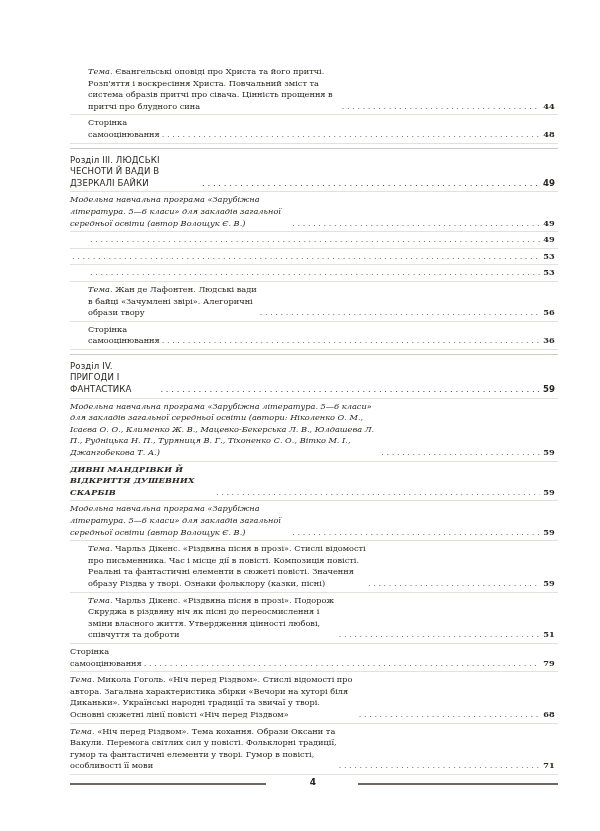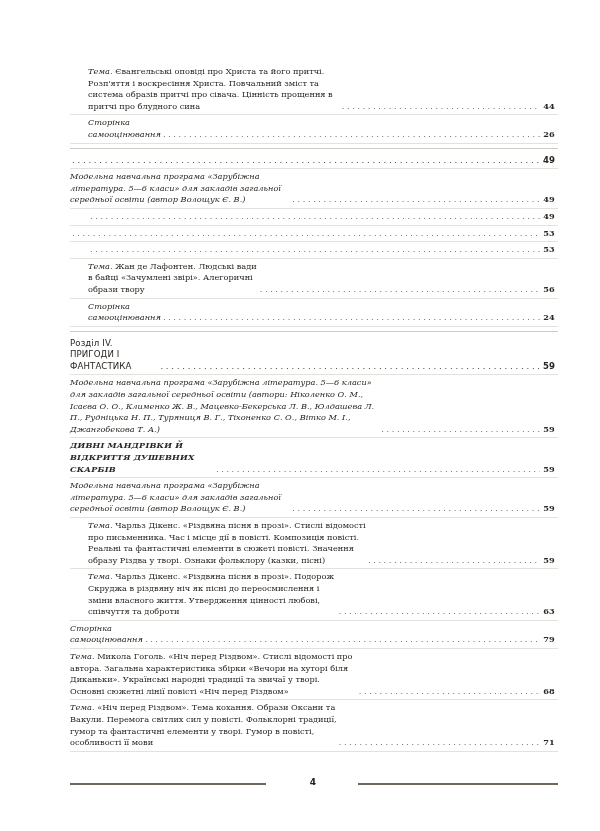--- a/index.html
+++ b/index.html
@@ -13,21 +13,21 @@
   .leader { flex: 1 1 auto; overflow: hidden; white-space: nowrap; letter-spacing: 2.2px; color: #3b3631; min-width: 10px; padding: 0 2px; }
   .leader::before { content: ". . . . . . . . . . . . . . . . . . . . . . . . . . . . . . . . . . . . . . . . . . . . . . . . . . . . . . . . . . . . . . . . . . . . . . . . . . . . . . . . . . . . . . . . . . . . . . . . . . . . . . . . . . . . . . . . . . . . . . . . . . . . ."; letter-spacing: 0; }
   .page { flex: 0 0 18px; text-align: center; font-weight: bold; }
   .lvl-section { font-family: "DejaVu Sans", "Liberation Sans", sans-serif; font-size: 8.6px; letter-spacing: 0.1px; }
   .lvl-section .text { font-weight: normal; }
   .lvl-component .text { font-style: italic; font-weight: bold; font-family: "DejaVu Serif", serif; letter-spacing: 0.2px; }
   .lvl-program .text { font-style: italic; }
   .lvl-topic { padding-left: 18px; }
   .lvl-topic-flat { padding-left: 0; }
   .lvl-self { padding-left: 18px; }
-  .lvl-self .text { font-style: italic; }
+  .lvl-self .text { }
   .lbl { font-style: italic; }
   .footer { position: absolute; left: 70px; top: 775px; width: 488px; height: 16px; }
   .footer .rule-l { position: absolute; left: 0; top: 8px; width: 196px; height: 2px; background: #6d675e; }
   .footer .rule-r { position: absolute; right: 0; top: 8px; width: 200px; height: 2px; background: #6d675e; }
   .footer .pnum { position: absolute; left: 200px; width: 86px; text-align: center; top: 2px;
                   font-family: "DejaVu Sans", sans-serif; font-weight: bold; font-size: 9px; color: #222; }
 </style>
 </head>
 <body>
 
@@ -36,25 +36,26 @@
       <div class="entry">
         <span class="text"><span class="lbl">Тема.</span> <span>Євангельські оповіді про Христа та його притчі. Розп'яття і воскресіння Христа. Повчальний зміст та система образів притчі про сівача. Цінність прощення в притчі про блудного сина</span></span>
         <span class="leader"></span>
         <span class="page">44</span>
       </div>
     </div>
     <div class="row lvl-self">
       <div class="entry">
         <span class="text"><span>Сторінка самооцінювання</span></span>
         <span class="leader"></span>
-        <span class="page">26</span>
+        <span class="page">48</span>
       </div>
     </div>
     <div class="row lvl-section sep-top">
       <div class="entry">
+        <span class="text"><span>Розділ ІІІ. ЛЮДСЬКІ ЧЕСНОТИ Й ВАДИ В ДЗЕРКАЛІ БАЙКИ</span></span>
         <span class="leader"></span>
         <span class="page">49</span>
       </div>
     </div>
     <div class="row lvl-program">
       <div class="entry">
         <span class="text"><span>Модельна навчальна програма «Зарубіжна література. 5—6 класи» для закладів загальної середньої освіти (автор Волощук Є. В.)</span></span>
         <span class="leader"></span>
         <span class="page">49</span>
       </div>
@@ -81,21 +82,21 @@
       <div class="entry">
         <span class="text"><span class="lbl">Тема.</span> <span>Жан де Лафонтен. Людські вади в байці «Зачумлені звірі». Алегоричні образи твору</span></span>
         <span class="leader"></span>
         <span class="page">56</span>
       </div>
     </div>
     <div class="row lvl-self">
       <div class="entry">
         <span class="text"><span>Сторінка самооцінювання</span></span>
         <span class="leader"></span>
-        <span class="page">24</span>
+        <span class="page">36</span>
       </div>
     </div>
     <div class="row lvl-section sep-top">
       <div class="entry">
         <span class="text"><span>Розділ IV. ПРИГОДИ І ФАНТАСТИКА</span></span>
         <span class="leader"></span>
         <span class="page">59</span>
       </div>
     </div>
     <div class="row lvl-program">
@@ -123,21 +124,21 @@
       <div class="entry">
         <span class="text"><span class="lbl">Тема.</span> <span>Чарльз Дікенс. «Різдвяна пісня в прозі». Стислі відомості про письменника. Час і місце дії в повісті. Композиція повісті. Реальні та фантастичні елементи в сюжеті повісті. Значення образу Різдва у творі. Ознаки фольклору (казки, пісні)</span></span>
         <span class="leader"></span>
         <span class="page">59</span>
       </div>
     </div>
     <div class="row lvl-topic">
       <div class="entry">
         <span class="text"><span class="lbl">Тема.</span> <span>Чарльз Дікенс. «Різдвяна пісня в прозі». Подорож Скруджа в різдвяну ніч як пісні до переосмислення і зміни власного життя. Утвердження цінності любові, співчуття та доброти</span></span>
         <span class="leader"></span>
-        <span class="page">63</span>
+        <span class="page">51</span>
       </div>
     </div>
     <div class="row lvl-self" style="padding-left: 0px;">
       <div class="entry">
         <span class="text"><span>Сторінка самооцінювання</span></span>
         <span class="leader"></span>
         <span class="page">79</span>
       </div>
     </div>
     <div class="row lvl-topic-flat">

